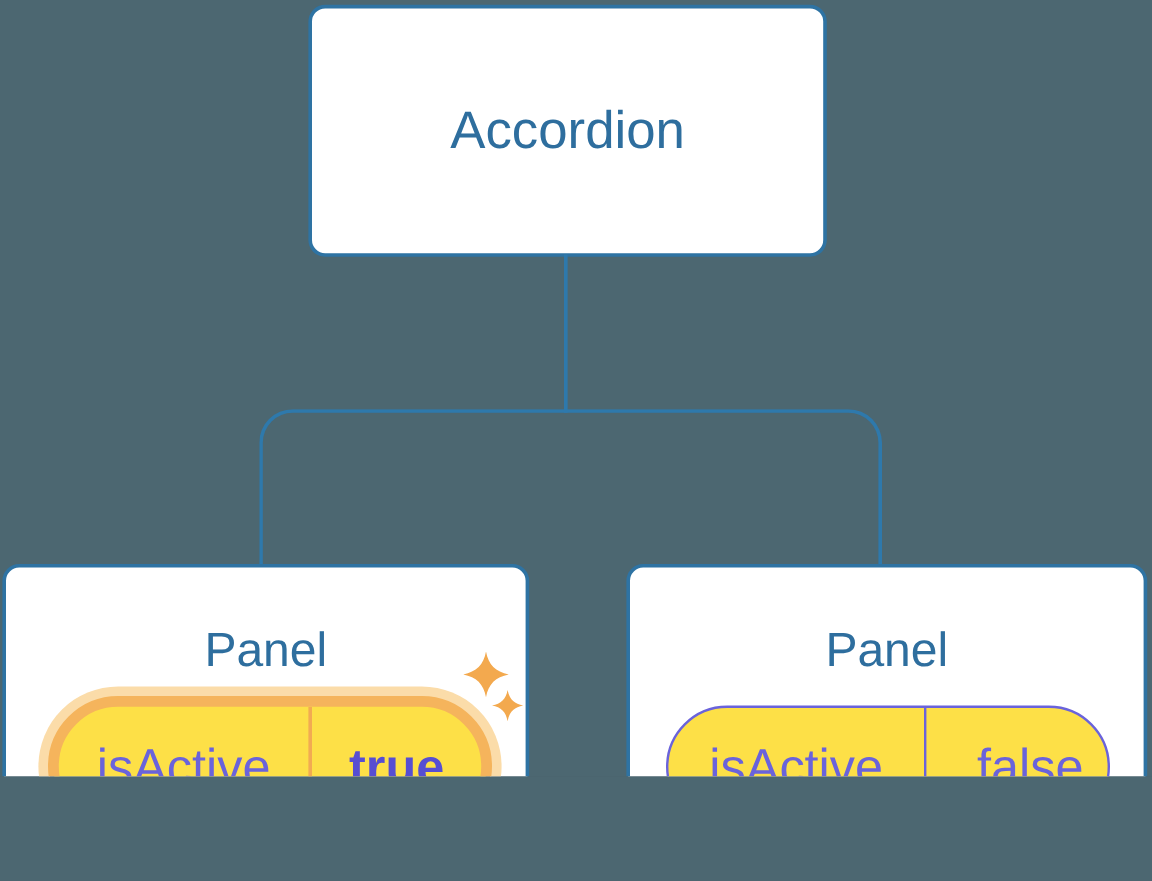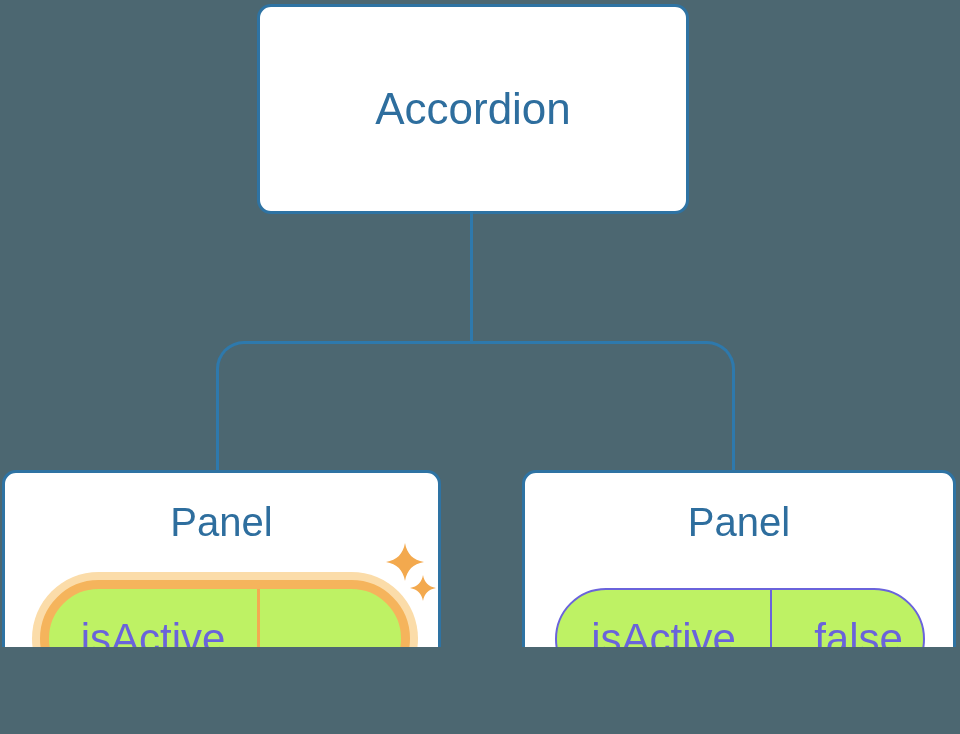--- a/index.html
+++ b/index.html
@@ -32,21 +32,21 @@
     font-size: 44px;
     font-weight: 500;
     color: #2E6E9E;
   }
   .panel-node-left  { left: 2px;   top: 470px; width: 439px; height: 254px; }
   .panel-node-right { left: 522px; top: 470px; width: 434px; height: 254px; }
 
   .panel-title {
     position: absolute;
     left: 0; right: 0;
-    top: 24px;
+    top: 44px;
     line-height: 50px;
     text-align: center;
     font-size: 40px;
     font-weight: 500;
     color: #2E6E9E;
   }
   
   .stem {
     position: absolute;
     left: 470px; top: 212px;
@@ -60,21 +60,21 @@
     box-sizing: border-box;
     border-top: 3px solid #2E79AC;
     border-left: 3px solid #2E79AC;
     border-right: 3px solid #2E79AC;
     border-radius: 28px 28px 0 0;
   }
   
   .pill {
     position: absolute;
     box-sizing: border-box;
-    background: #bef264;
+    background: #fde047;
     display: flex;
     align-items: stretch;
     overflow: hidden;
   }
   .pill-active {
     left: 35px; top: 107px;
     width: 370px; height: 117px;
     border: 9px solid #F5B45C;
     border-radius: 60px;
     box-shadow: 0 0 0 8px #FBDCA9;
@@ -113,20 +113,23 @@
   <div class="stem"></div>
   <div class="branch"></div>
 
   <div class="node panel-node-left">
     <div class="panel-title">Panel</div>
 
     <div class="pill pill-active">
       <div class="pill-cell cell-name">
         <span>isActive</span>
       </div>
+      <div class="pill-cell cell-value">
+        <span>true</span>
+      </div>
     </div>
 
     <svg class="sparkle sparkle-large" viewBox="0 0 32 32">
       <path fill="#F3A94E" d="M16 0 C17.7 9.3 22.7 14.3 32 16 C22.7 17.7 17.7 22.7 16 32 C14.3 22.7 9.3 17.7 0 16 C9.3 14.3 14.3 9.3 16 0 Z"></path>
     </svg>
     <svg class="sparkle sparkle-small" viewBox="0 0 32 32">
       <path fill="#F3A94E" d="M16 0 C17.7 9.3 22.7 14.3 32 16 C22.7 17.7 17.7 22.7 16 32 C14.3 22.7 9.3 17.7 0 16 C9.3 14.3 14.3 9.3 16 0 Z"></path>
     </svg>
   </div>
 

